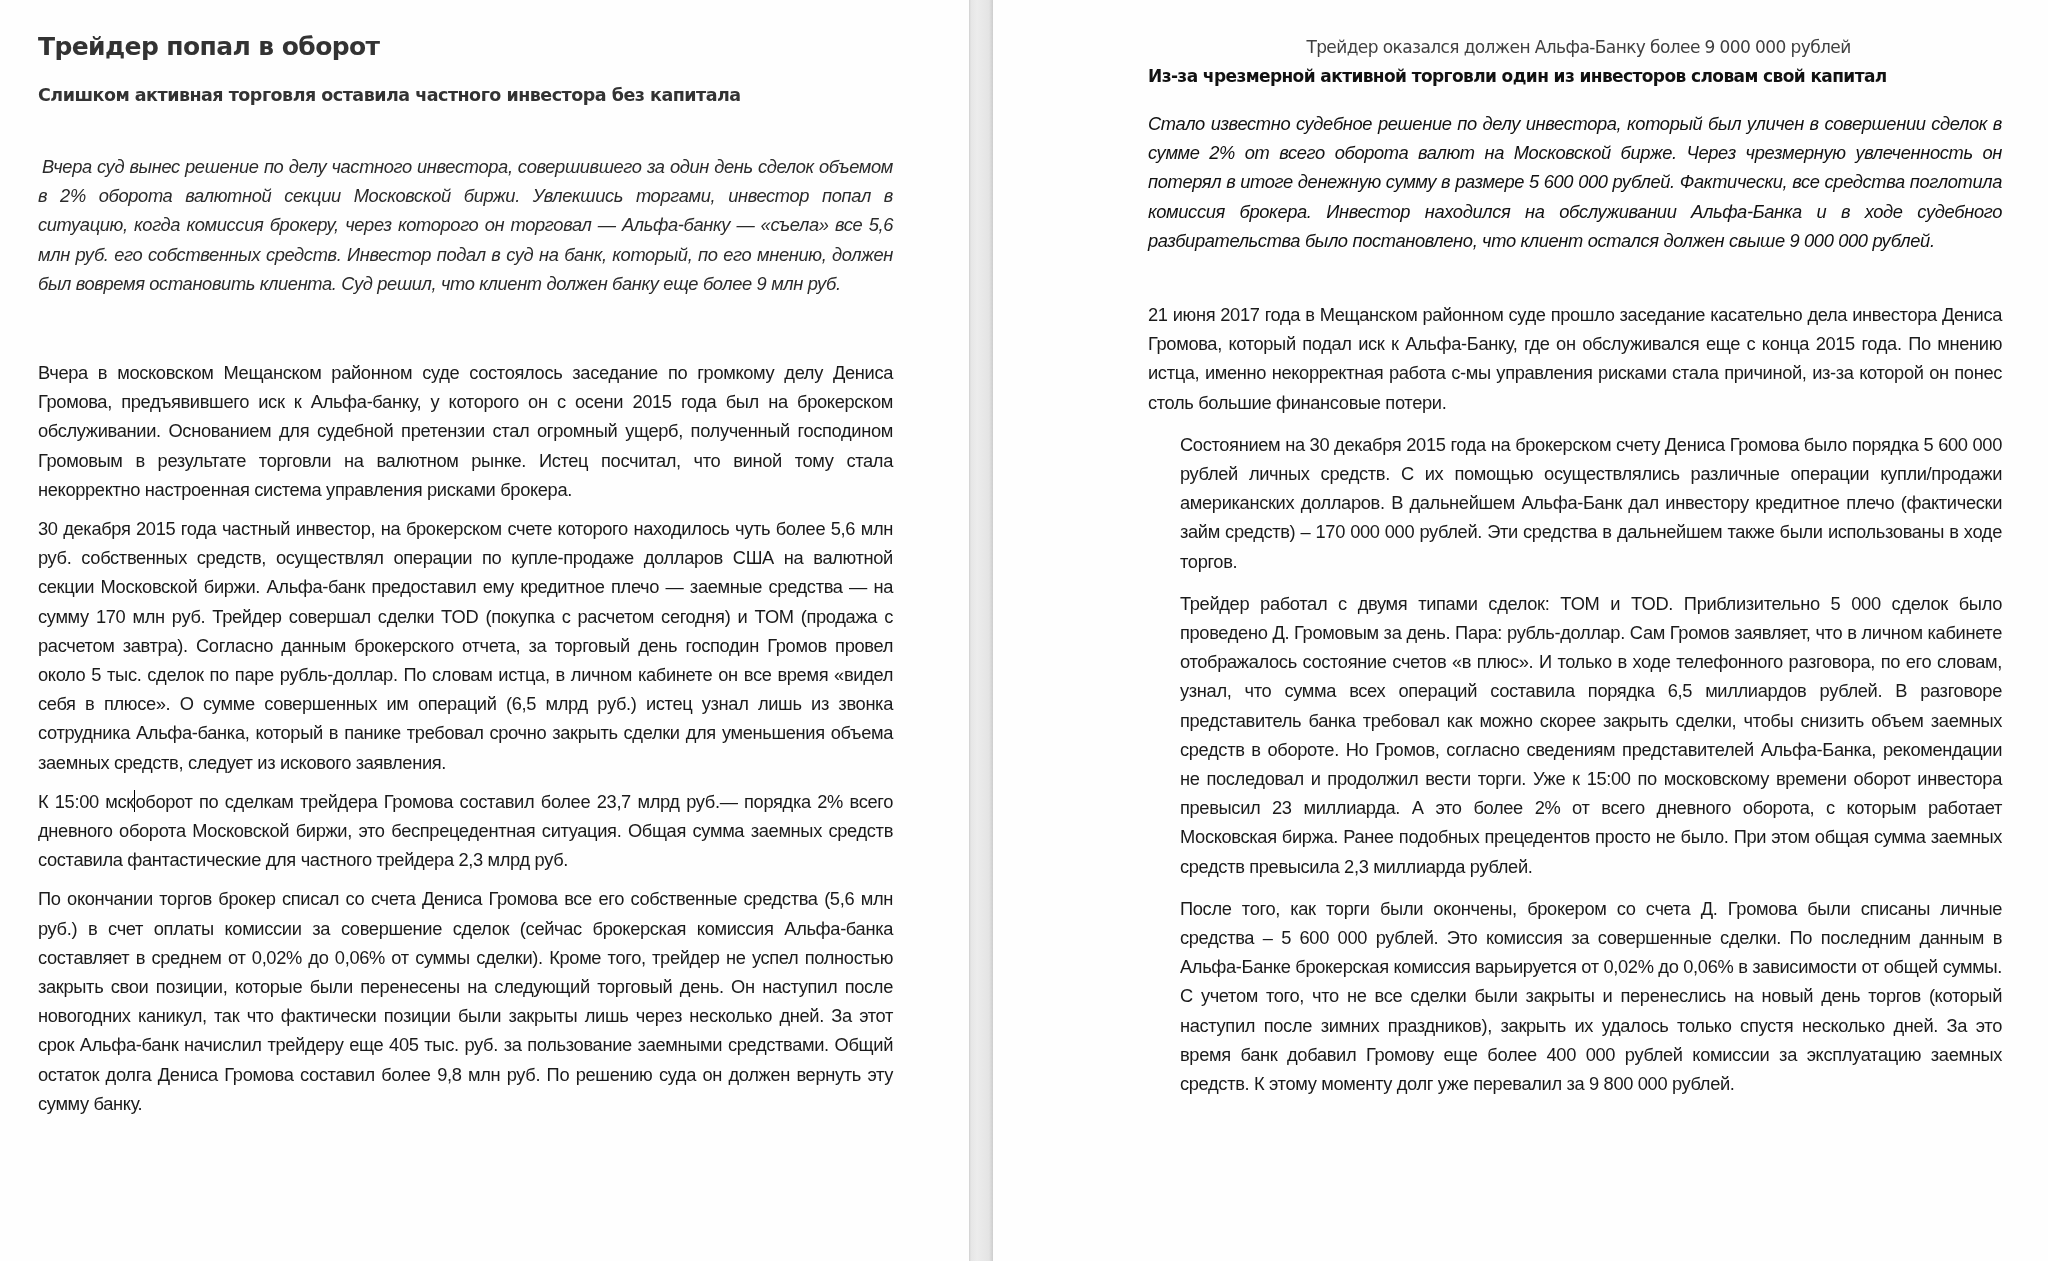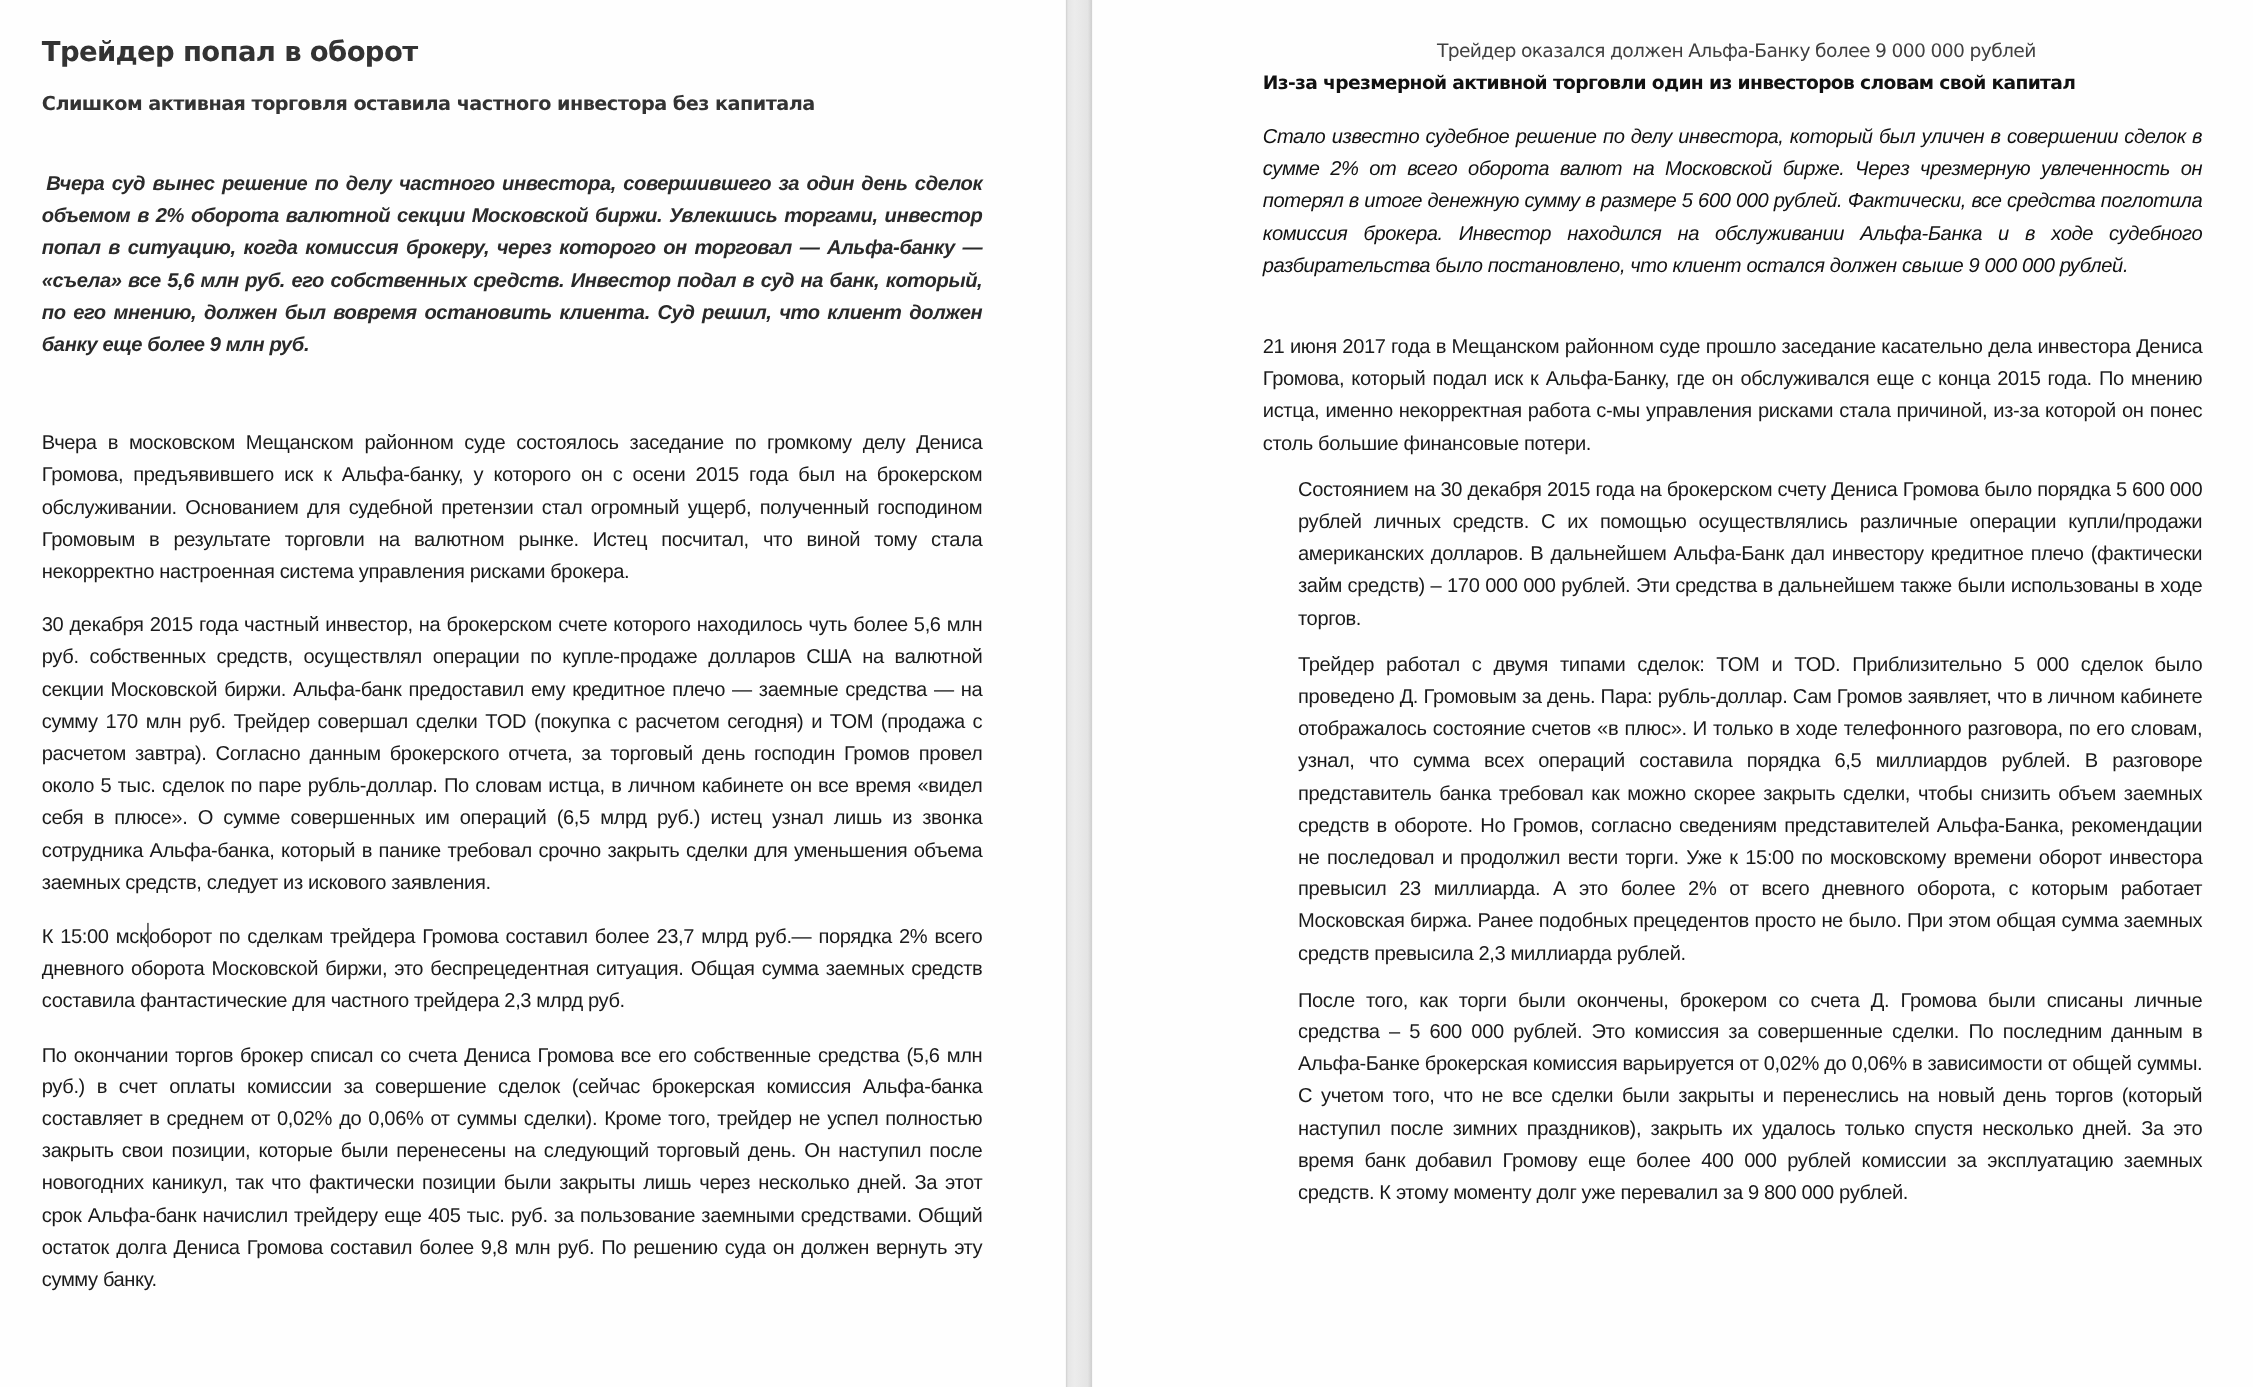--- a/index.html
+++ b/index.html
@@ -37,23 +37,23 @@
   .sub-right {
     font-family:"DejaVu Sans", sans-serif; font-weight:bold; font-size:17px;
     color:#111111; margin:0; line-height:24px; letter-spacing:-0.6px; white-space:nowrap;
   }
   .para {
     font-family:"Liberation Sans", sans-serif;
     font-size:18.3px; line-height:29.2px; text-align:justify;
     margin:0; letter-spacing:-0.35px; color:#1a1a1a;
   }
   .para.lead { font-style:italic; color:#2a2a2a; }
-  #col-left .lead { margin-top:44px; text-indent:4px;font-weight:bold; }
+  #col-left .lead { margin-top:44px; text-indent:4px; }
   #col-left .p1 { margin-top:60px; }
-  #col-left .p2, #col-left .p3, #col-left .p4 { margin-top:20px; }
+  #col-left .p2, #col-left .p3, #col-left .p4 { margin-top:10px; }
   #col-right .lead { margin-top:21px; color:#111; }
   #col-right .p1 { margin-top:45px; }
   #col-right .p2, #col-right .p3, #col-right .p4 { margin-top:13px;margin-left:32px; }
   .caret {
     display:inline-block; width:1.5px; height:22px; background:#000;
     vertical-align:-4px; margin:0 0 0 0;
   }
 </style>
 </head>
 <body>

